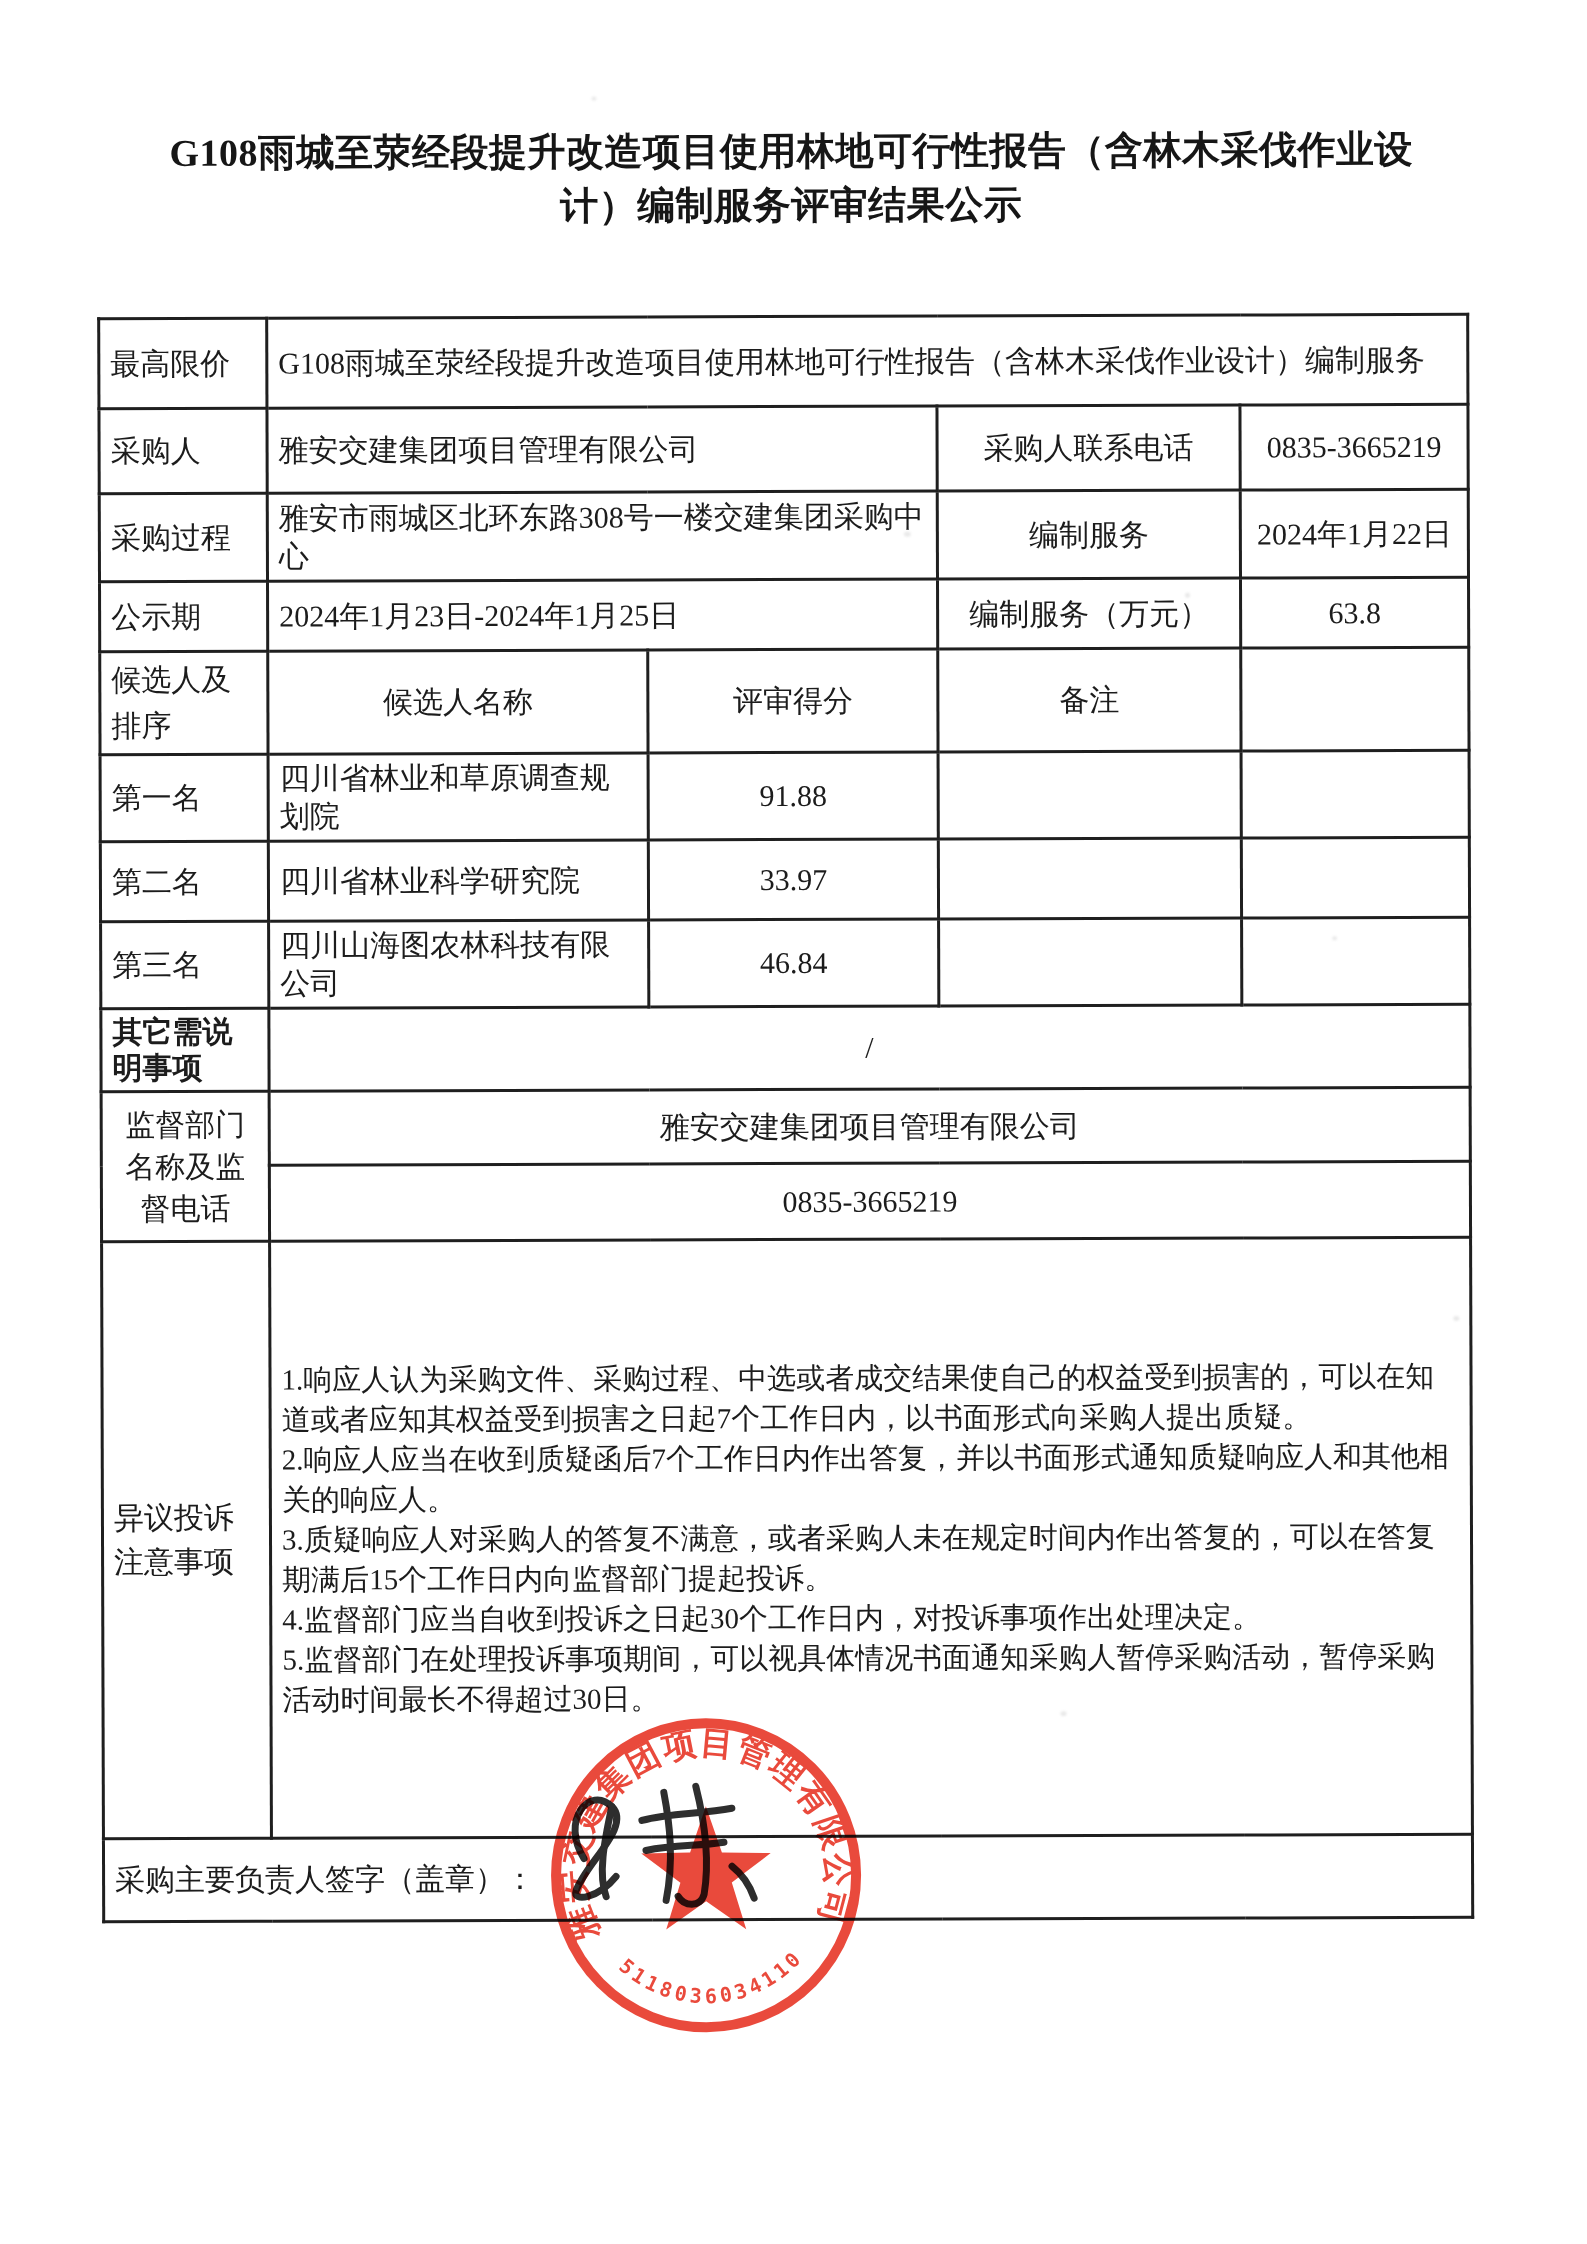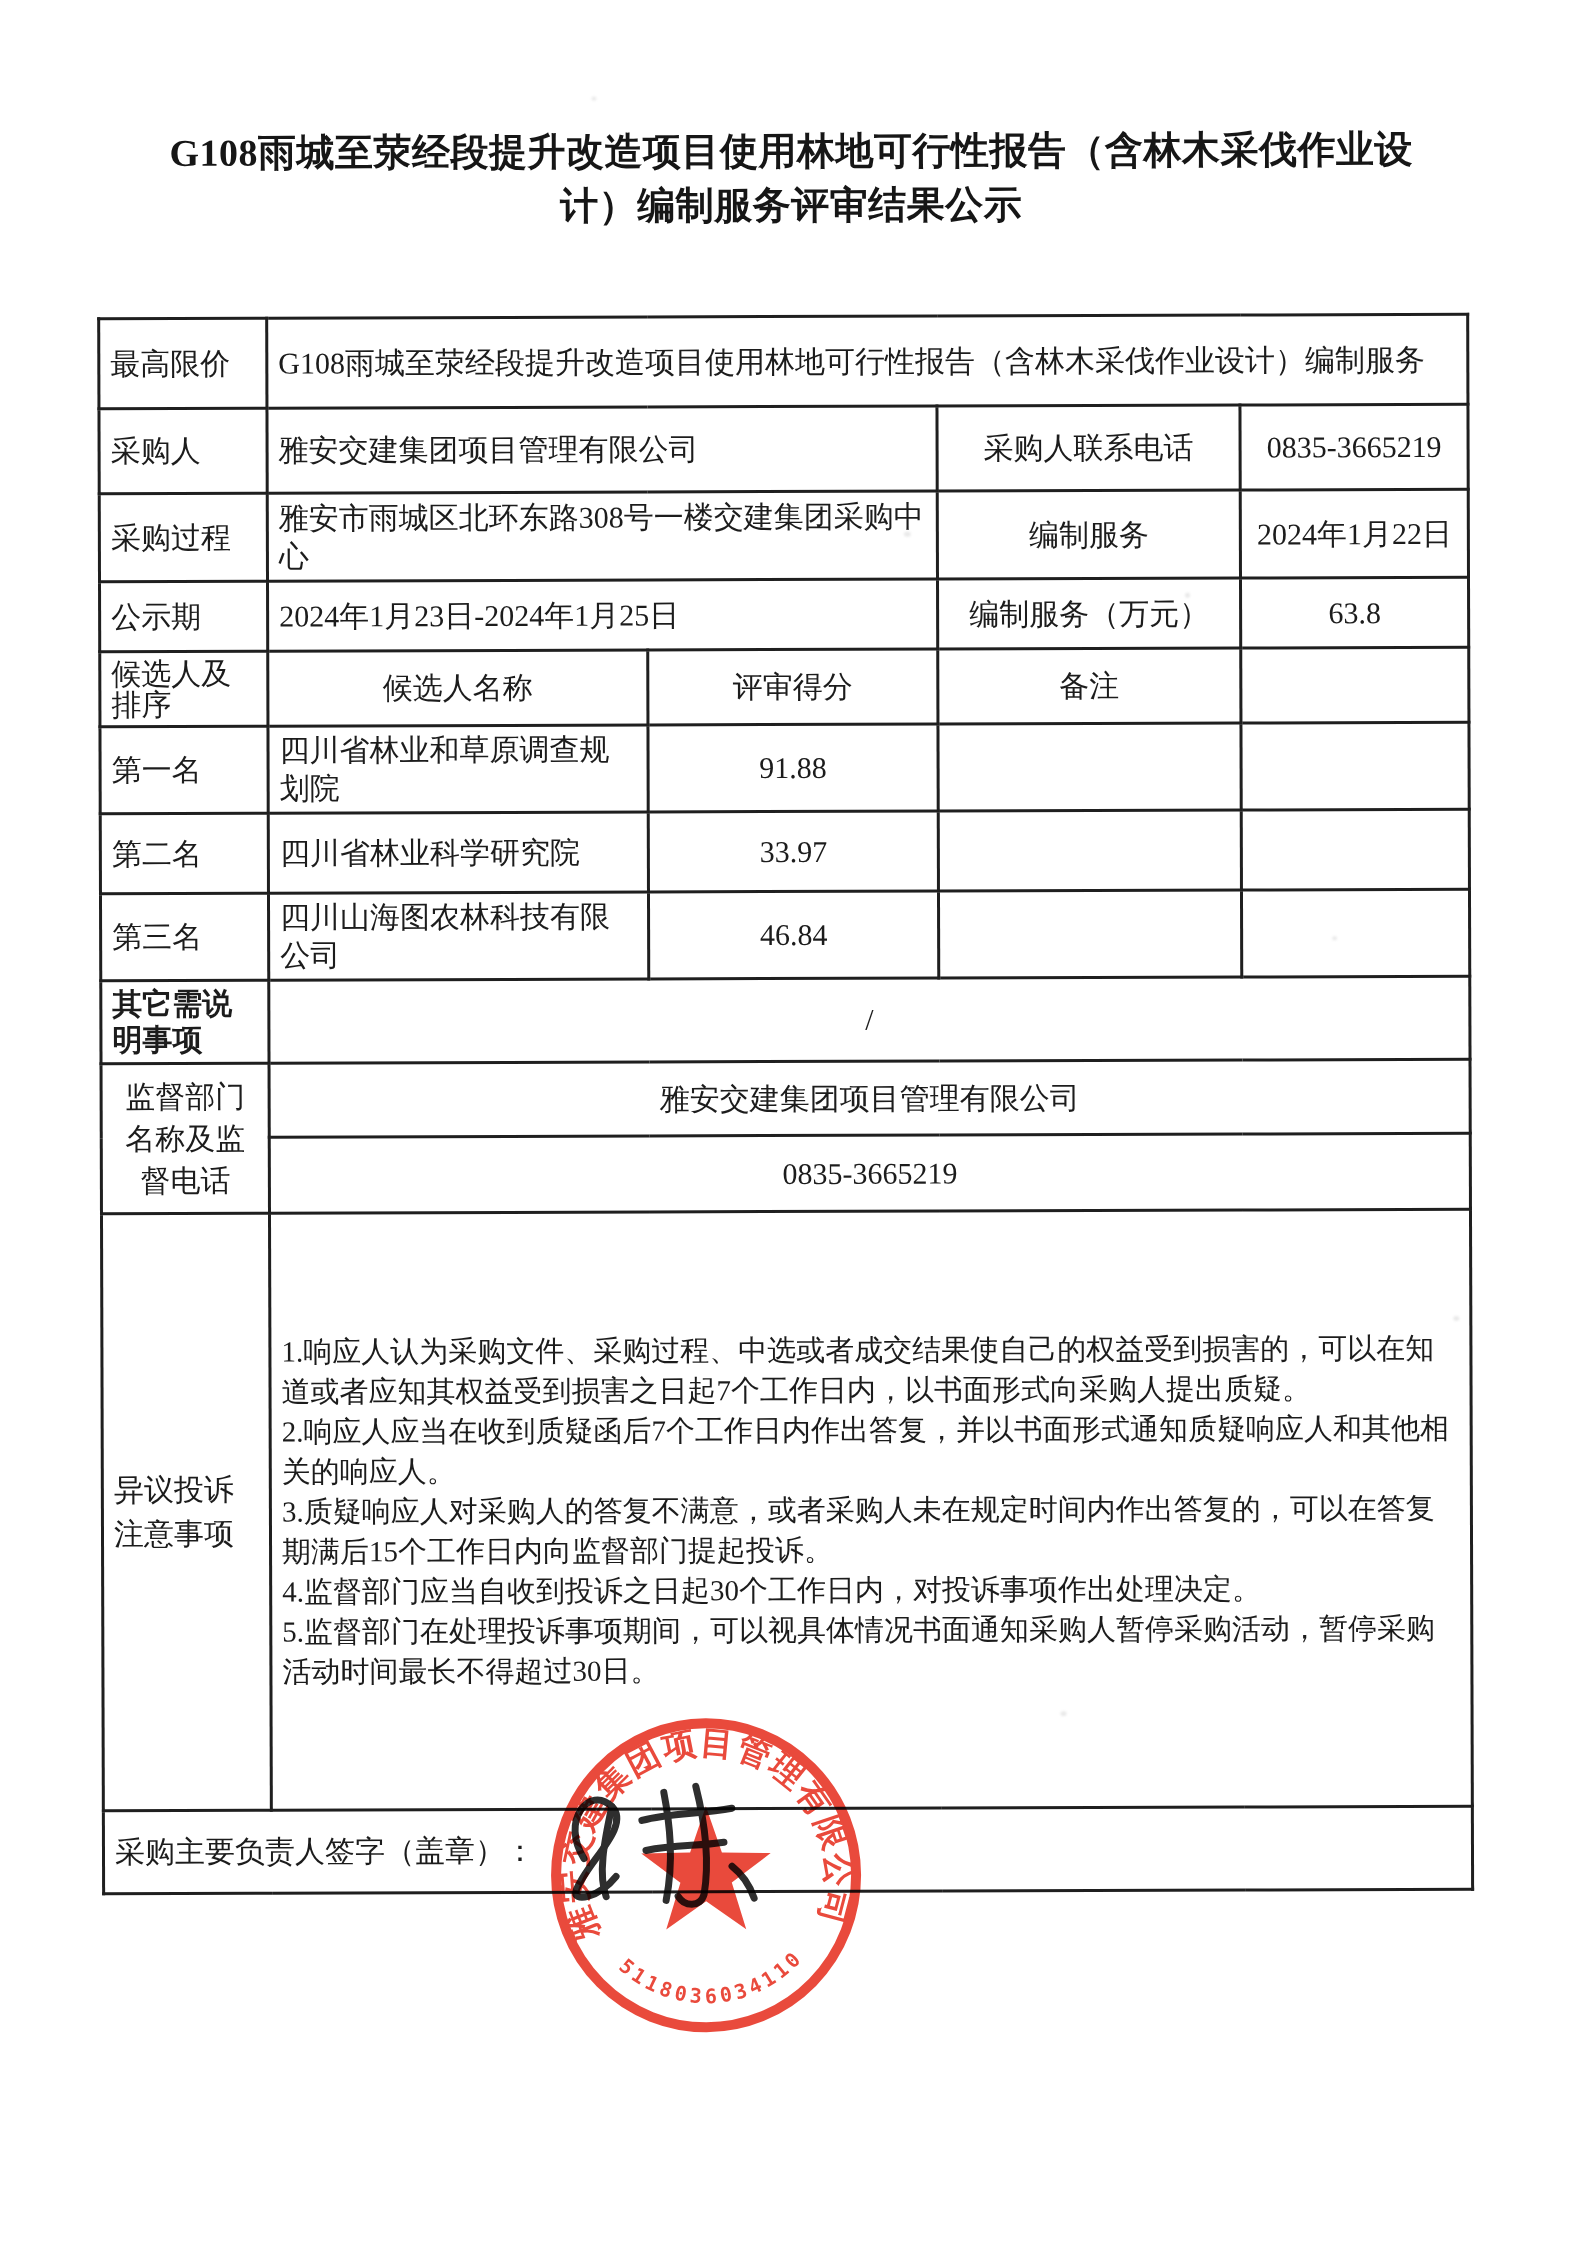--- a/index.html
+++ b/index.html
@@ -88,21 +88,21 @@
       </tr>
 
       <tr class="r4">
         <td class="lbl">公示期</td>
         <td colspan="2">2024年1月23日-2024年1月25日</td>
         <td class="ctr">编制服务（万元）</td>
         <td class="ctr">63.8</td>
       </tr>
 
       <tr class="r5">
-        <td class="wraplbl" style="line-height:31px;">候选人及排序</td>
+        <td class="wraplbl" style="line-height:46px;">候选人及排序</td>
         <td class="ctr">候选人名称</td>
         <td class="ctr">评审得分</td>
         <td class="ctr">备注</td>
         <td></td>
       </tr>
 
       <tr class="r6">
         <td class="lbl">第一名</td>
         <td style="line-height:38px;">四川省林业和草原调查规划院</td>
         <td class="ctr">91.88</td>

